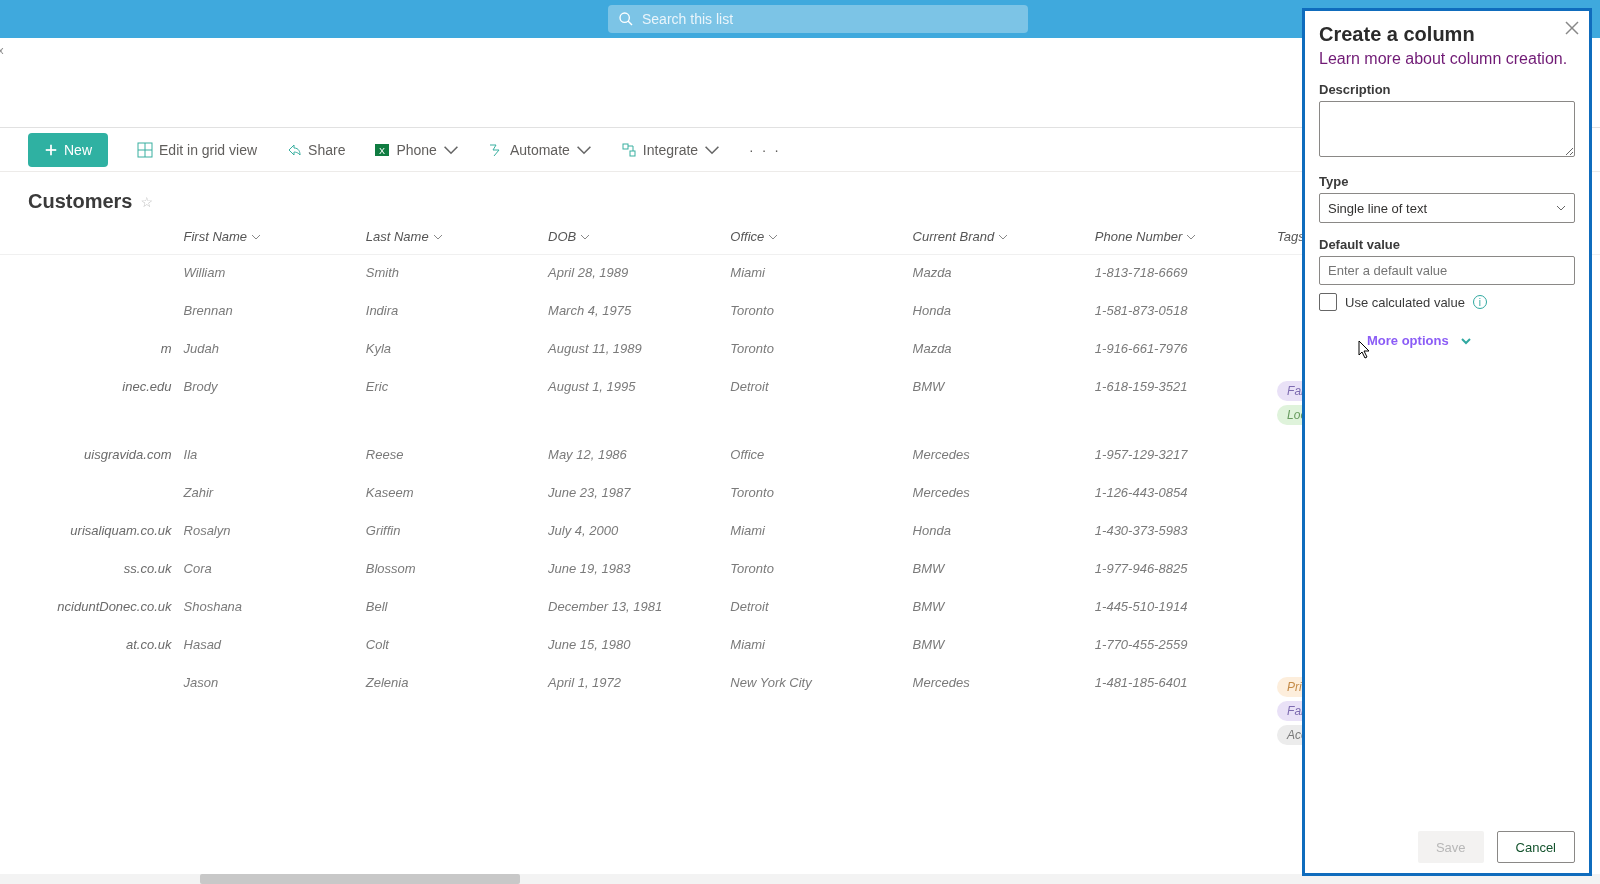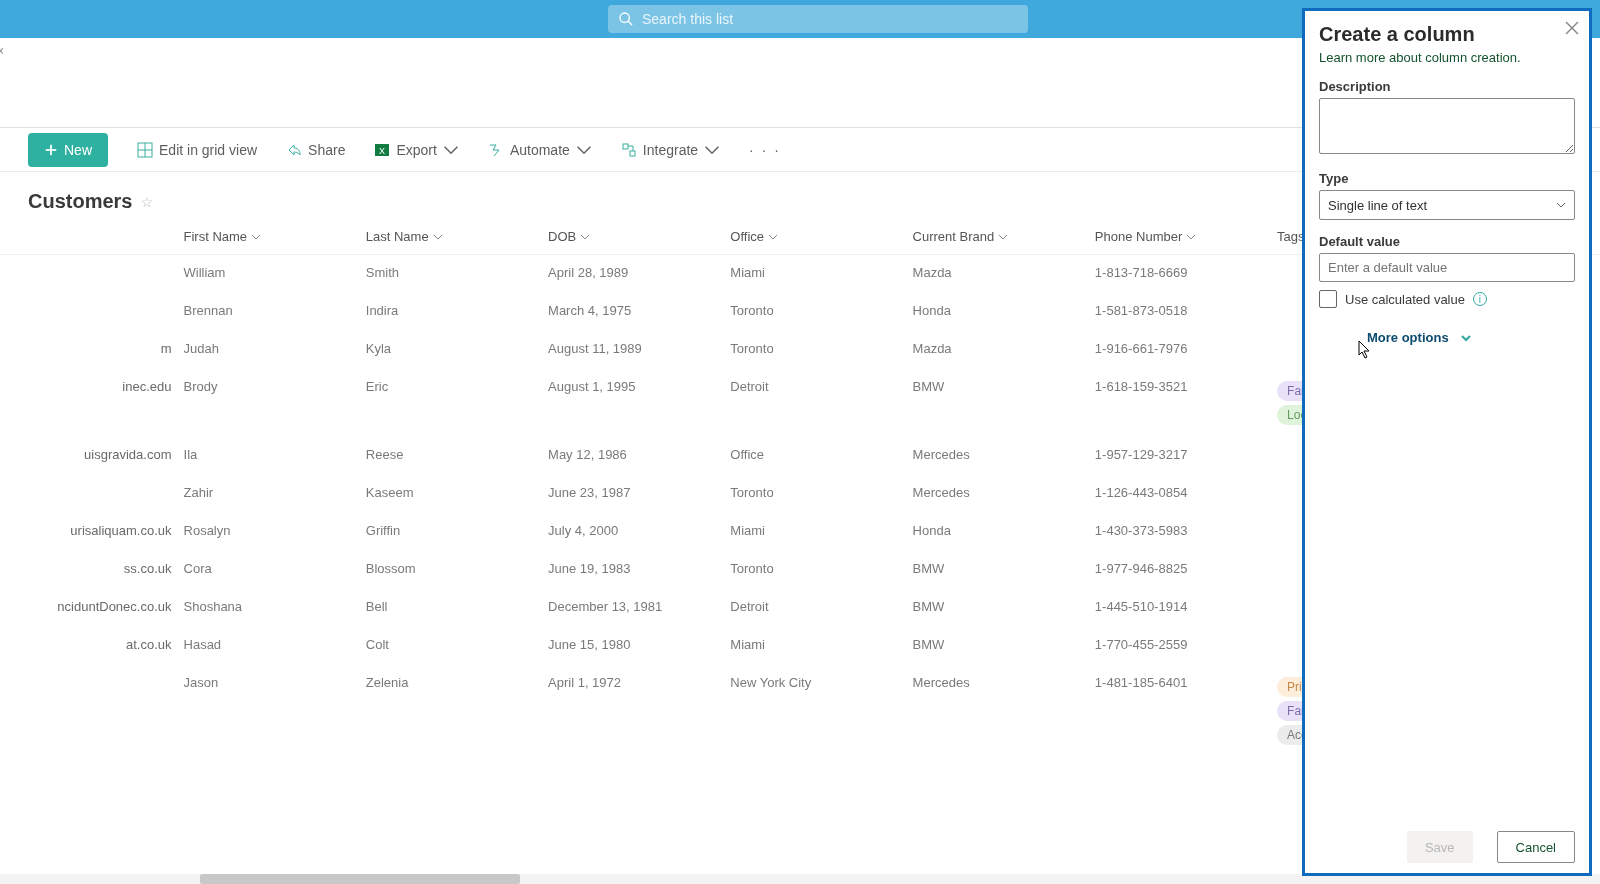--- a/index.html
+++ b/index.html
@@ -18,21 +18,21 @@
   .btn-new { background:#2fb1a2; color:#fff; border:none; height:34px; padding:0 16px; border-radius:4px; display:flex; align-items:center; gap:6px; font-size:14px; cursor:pointer; }
   .tool-item { display:flex; align-items:center; gap:6px; color:#605e5c; cursor:pointer; font-size:14px; }
   .tool-item svg { width:16px; height:16px; }
   .chevron { width:10px; height:10px; }
   .more-dots { letter-spacing:2px; color:#605e5c; cursor:pointer; }
   
   .list-title-row { padding:18px 28px 6px 28px; display:flex; align-items:center; gap:8px; }
   .list-title-row h2 { margin:0; font-weight:600; font-size:20px; color:#3a3a3a; }
   .star { color:#bcbcbc; }
   
-  .table-wrap { flex:1; overflow:hidden; position:relative; }
+  .table-wrap { flex:1; overflow:hidden; position:relative;font-style:italic; }
   table { border-collapse:collapse; width:100%; table-layout:fixed; }
   th { text-align:left; font-weight:400; color:#555; font-size:13px; padding:10px 8px; border-bottom:1px solid #f0f0f0; white-space:nowrap; }
   th .hdr { display:flex; align-items:center; gap:4px; cursor:pointer; }
   td { padding:10px 8px; color:#7a7a7a; font-size:13px; border-bottom:0; vertical-align:top; }
   tr.datarow { height:38px; }
   tr.datarow.tall { height:60px; }
   .col-partial { color:#6a6a6a; text-align:right; padding-right:4px; }
   .tag { display:inline-block; padding:3px 10px; border-radius:12px; font-size:12px; margin:2px 0; white-space:nowrap; }
   .t-purple { background:#e9e1f7; color:#7d6bb0; }
   .t-green  { background:#dff3db; color:#679b5e; }
@@ -42,35 +42,35 @@
   .avatar svg { width:14px; height:14px; fill:#9e9e9e; }
   .assoc { display:flex; align-items:center; color:#666; }
   
   .hscroll { position:absolute; bottom:0; left:0; right:0; height:10px; display:flex; }
   .hscroll .track { flex:1; background:#f3f3f3; }
   .hscroll .thumb { width:320px; height:10px; background:#c8c8c8; border-radius:2px; margin-left:200px; }
   
   .panel { position:absolute; top:8px; right:8px; bottom:8px; width:290px; background:#fff; border:3px solid #0f6cbd; display:flex; flex-direction:column; padding:12px 14px 54px 14px; z-index:10; }
   .panel .close { position:absolute; top:10px; right:10px; cursor:pointer; color:#888; }
   .panel h3 { margin:0 0 4px 0; font-size:20px; font-weight:600; color:#2b2b2b; }
-  .panel .learn { color:#14532d; font-size:13px; cursor:pointer; margin-bottom:14px; }
+  .panel .learn { color:#701a75; font-size:16px; cursor:pointer; margin-bottom:14px; }
   .panel label { font-size:13px; color:#3a3a3a; font-weight:600; display:block; margin-bottom:4px; }
   .panel label .req { color:#d13438; margin-left:2px; }
   .panel input[type=text], .panel textarea, .panel .select {
     width:100%; border:1px solid #8a8886; border-radius:2px; padding:6px 8px; font-size:13px; font-family:inherit; color:#323130; background:#fff;
   }
   .panel .name-input { border:2px solid #2fa8a0; outline:none; padding:5px 7px; }
   .panel textarea { height:56px; resize:both; }
   .panel .select { display:flex; align-items:center; justify-content:space-between; cursor:pointer; height:30px; }
   .panel .field { margin-bottom:14px; }
   .panel .chk-row { display:flex; align-items:center; gap:8px; margin-top:8px; font-size:13px; color:#3a3a3a; }
   .panel .chk-row .chk { width:18px; height:18px; border:1px solid #666; border-radius:2px; cursor:pointer; }
   .panel .info-icon { width:14px; height:14px; border:1px solid #2fa8a0; border-radius:50%; color:#2fa8a0; font-size:10px; display:inline-flex; align-items:center; justify-content:center; cursor:pointer; }
-  .panel .more-opt { color:#0c4a6e; font-size:13px; margin-top:18px; cursor:pointer; display:flex; align-items:center; gap:12px; font-weight:600;padding-left:48px; }
-  .panel .footer { position:absolute; bottom:10px; right:14px; display:flex; gap:24px;padding-left:19px; }
+  .panel .more-opt { color:#8b5cf6; font-size:13px; margin-top:18px; cursor:pointer; display:flex; align-items:center; gap:12px; font-weight:600;padding-left:48px; }
+  .panel .footer { position:absolute; bottom:10px; right:14px; display:flex; gap:13px;padding-left:19px; }
   .panel .footer button { height:32px; padding:0 18px; border-radius:2px; font-size:13px; cursor:pointer; }
   .btn-save { background:#f3f2f1; color:#b7b7b7; border:none; }
   .btn-cancel { background:#fff; border:1px solid #8a8886; color:#14532d; }
   .cursor { position:absolute; width:20px; height:24px; pointer-events:none; }
 </style>
 </head>
 <body>
 
 <div class="app">
   <div class="topbar">
@@ -105,21 +105,21 @@
       <svg viewBox="0 0 16 16" stroke="#39afa0" fill="none" stroke-width="1">
           <path d="M3 8 L8 3 L8 6 C13 6 14 10 14 13 C12 10 8 10 8 10 L8 13 Z"></path>
         </svg>
       <span>Share</span>
     </div>
     <div class="tool-item">
       <svg viewBox="0 0 16 16">
           <rect x="1" y="2" width="14" height="12" fill="#107c41"></rect>
           <text x="8" y="12" text-anchor="middle" fill="#fff" font-size="9" font-family="Arial">X</text>
         </svg>
-      <span>Export</span>
+      <span>Phone</span>
       <svg class="chevron" viewBox="0 0 10 10" stroke="#666" fill="none">
           <polyline points="1,3 5,7 9,3"></polyline>
         </svg>
     </div>
     <div class="tool-item">
       <svg viewBox="0 0 16 16" stroke="#39afa0" fill="none" stroke-width="1">
           <path d="M2 3 L8 3 L5 8 L11 8 L6 14"></path>
         </svg>
       <span>Automate</span>
       <svg class="chevron" viewBox="0 0 10 10" stroke="#666" fill="none">

